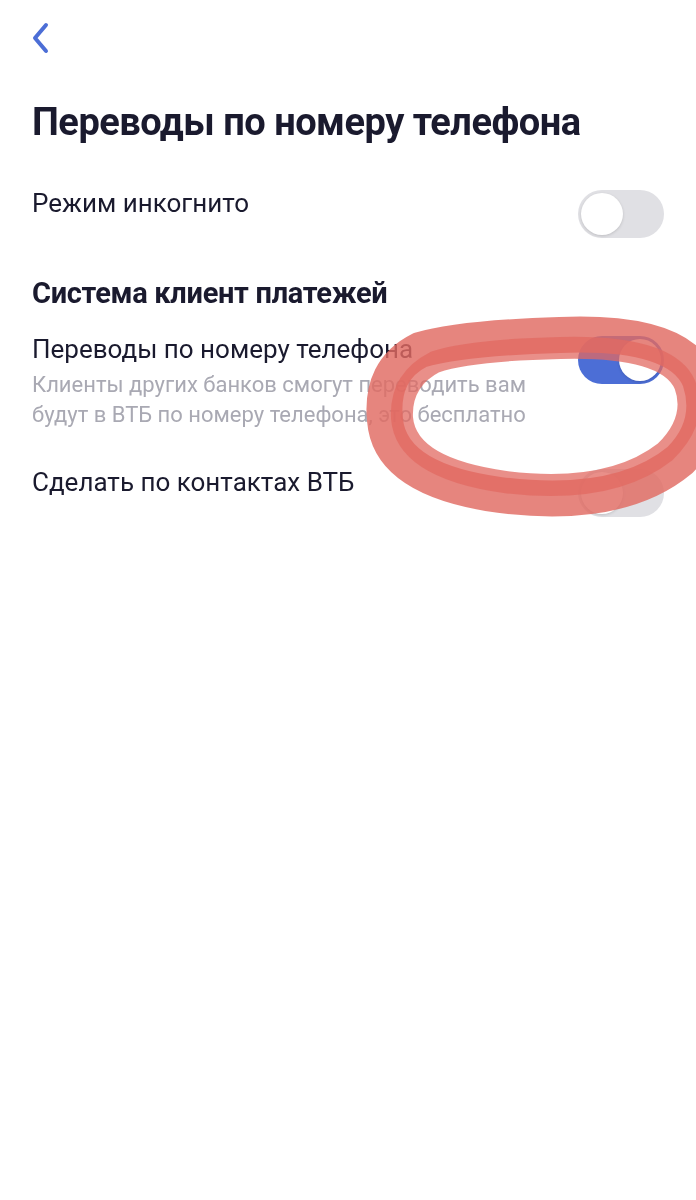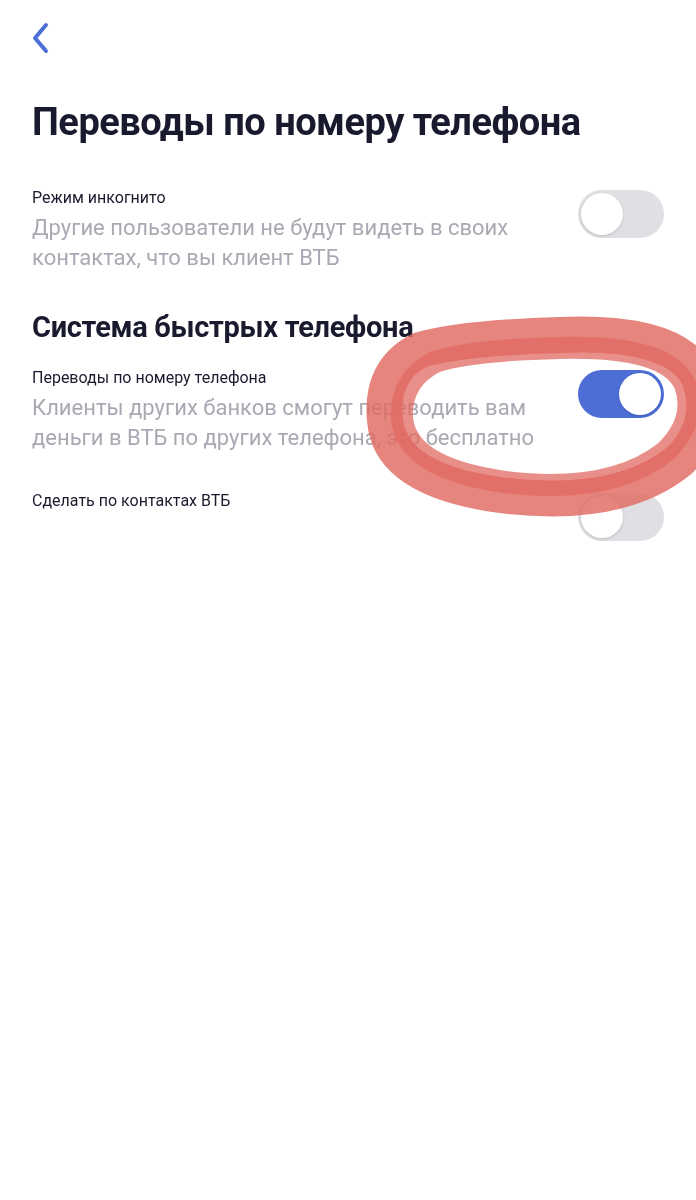--- a/index.html
+++ b/index.html
@@ -44,21 +44,21 @@
       display: flex;
       justify-content: space-between;
       align-items: flex-start;
       margin-bottom: 38px;
     }
     .setting-content {
       flex: 1;
       padding-right: 20px;
     }
     .setting-title {
-      font-size: 16px;
+      font-size: 26px;
       font-weight: 400;
       color: #1a1a2e;
       margin-bottom: 6px;
     }
     .setting-description {
       font-size: 22px;
       font-weight: 400;
       color: #a9a9b3;
       line-height: 1.35;
     }
@@ -124,33 +124,32 @@
   </span>
 </div>
 
 <h1 class="page-title">Переводы по номеру телефона</h1>
 
 <div class="settings-section">
 
   <div class="setting-row">
     <div class="setting-content">
       <div class="setting-title">Режим инкогнито</div>
-      <div class="setting-description">Другие пользователи не будут видеть в своих контактах, что вы клиент ВТБ</div>
     </div>
     <div class="toggle off">
       <div class="toggle-knob"></div>
     </div>
   </div>
 
-  <div class="section-header">Система быстрых телефона</div>
+  <div class="section-header">Система клиент платежей</div>
 
   <div class="setting-row">
     <div class="setting-content">
       <div class="setting-title">Переводы по номеру телефона</div>
-      <div class="setting-description">Клиенты других банков смогут переводить вам деньги в ВТБ по других телефона, это бесплатно</div>
+      <div class="setting-description">Клиенты других банков смогут переводить вам будут в ВТБ по номеру телефона, это бесплатно</div>
     </div>
     <div class="toggle on">
       <div class="toggle-knob"></div>
     </div>
   </div>
 
   <div class="setting-row">
     <div class="setting-content">
       <div class="setting-title">Сделать по контактах ВТБ</div>
     </div>

